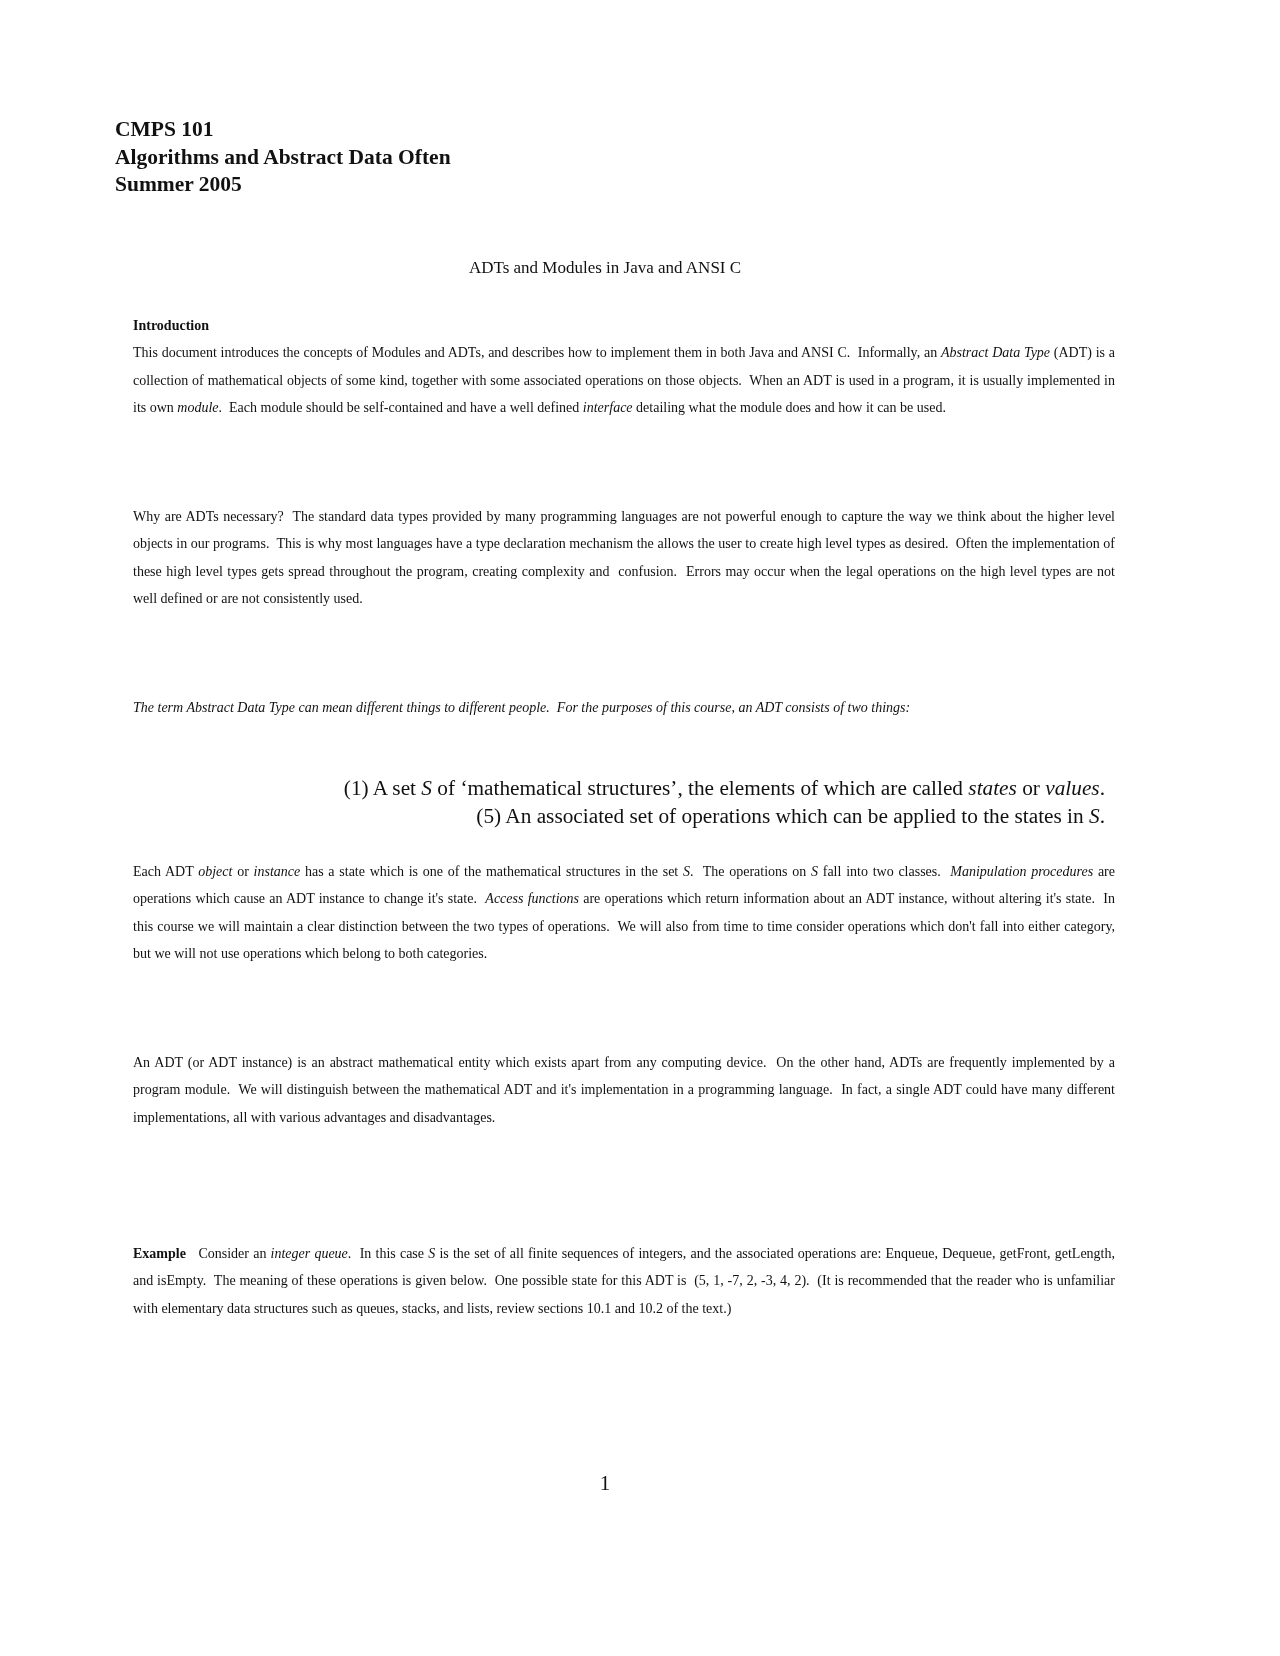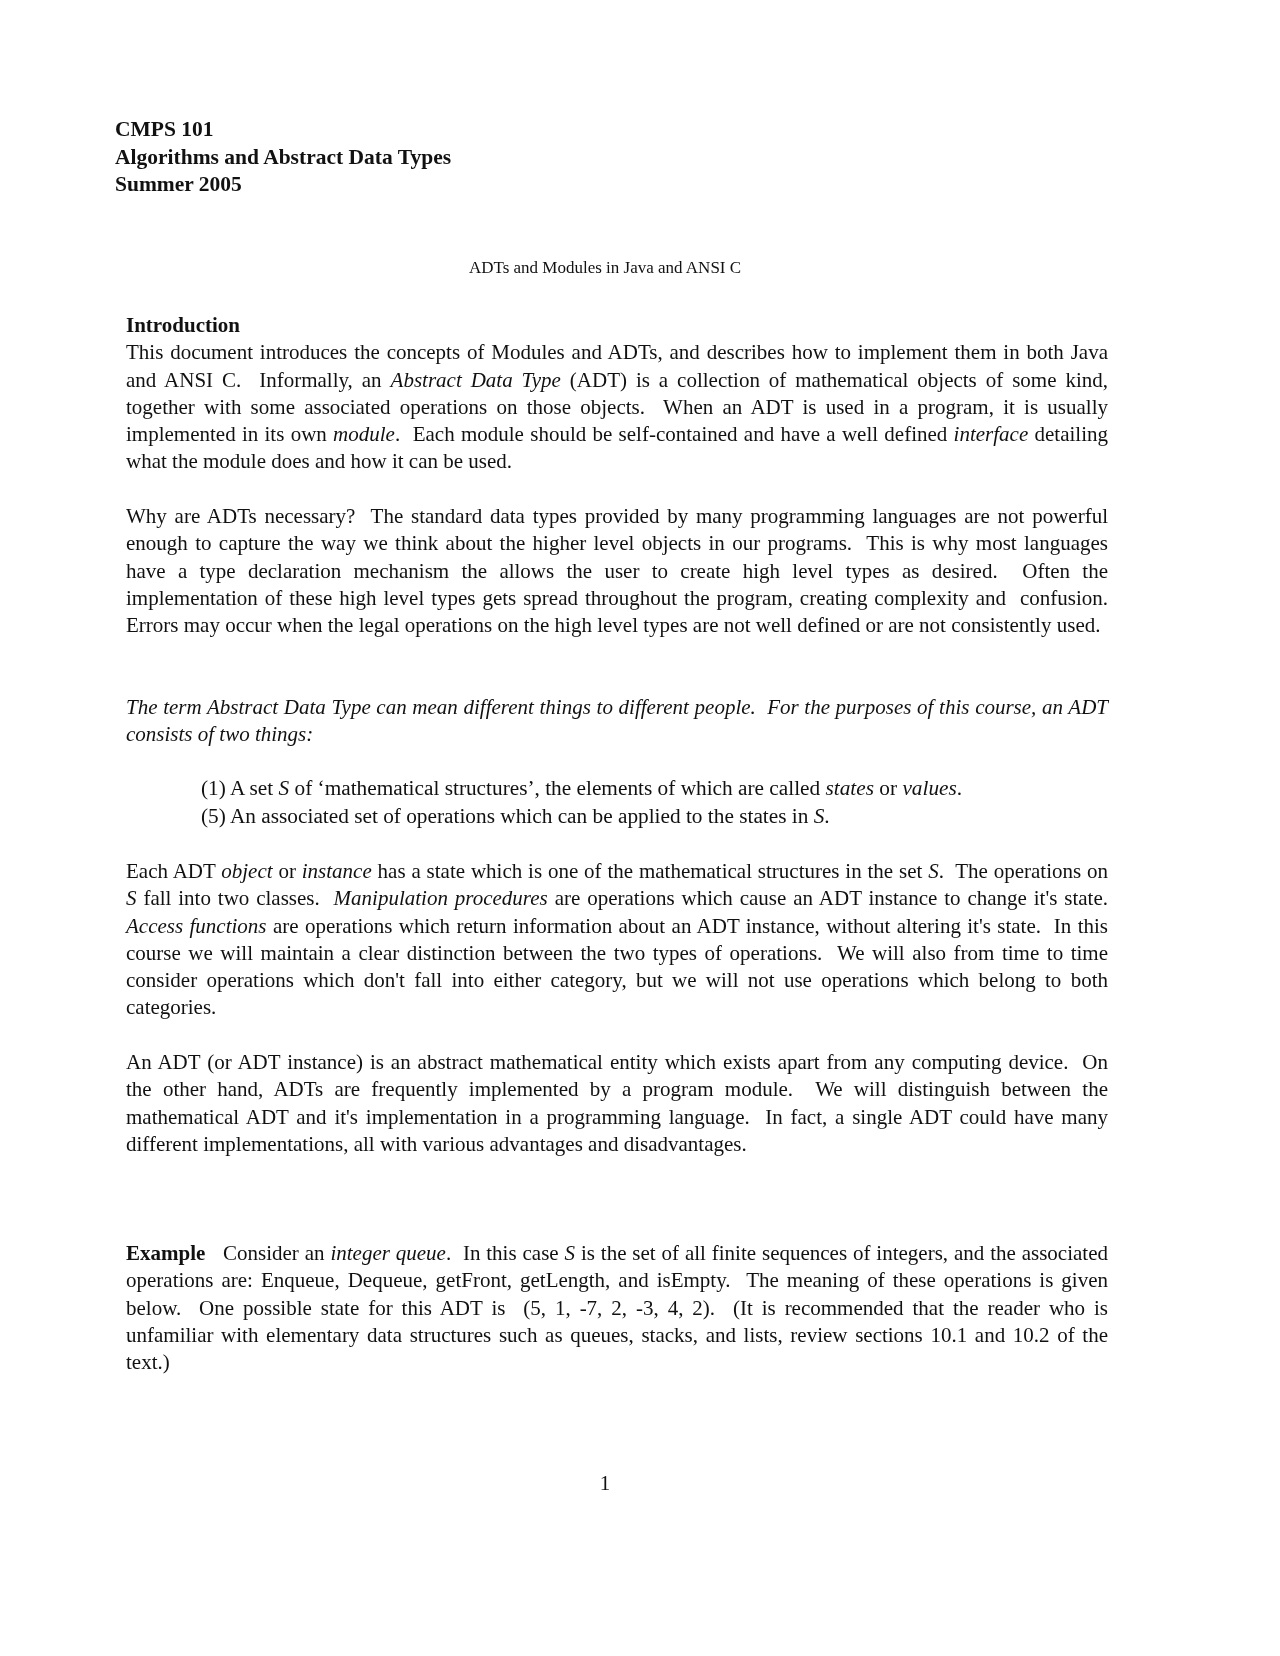--- a/index.html
+++ b/index.html
@@ -1,35 +1,35 @@
 <!DOCTYPE html>
 <html><head>
 <meta charset="utf-8">
 <style>
   html, body { margin: 0; padding: 0; background: #ffffff; }
   body { width: 1280px; height: 1656px; position: relative; overflow: hidden;
          font-family: "Liberation Serif", "DejaVu Serif", serif; color: #111; }
   .page { position: absolute; left: 0; top: 0; width: 1280px; height: 1168px; background:#fff; }
   .header { position: absolute; left: 115px; top: 116px; font-weight: bold; font-size: 21.5px; line-height: 27.5px; }
   .title { position: absolute; left: 0; width: 1210px; top: 252px; text-align: center; font-size: 17px; line-height: 32px; }
-  .block { position: absolute; left: 126px; width: 982px; font-size: 21px; line-height: 27.3px; text-align: justify; }
+  .block { position: absolute; left: 133px; width: 982px; font-size: 14px; line-height: 27.3px; text-align: justify; }
   .heading { font-weight: bold; }
-  .list { position: absolute; left: 201px; width: 912px; font-size: 21.3px; line-height: 27.5px; }
+  .list { position: absolute; left: 193px; width: 912px; font-size: 21.3px; line-height: 27.5px; text-align: right; }
   .pagenum { position: absolute; left: 0; width: 1210px; top: 1471px; text-align: center; font-size: 21px; }
   i { font-style: italic; }
   b { font-weight: bold; }
 </style>
 </head>
 <body>
 
 <div class="page">
 
   <div class="header">
     <div>CMPS 101</div>
-    <div>Algorithms and Abstract Data Types</div>
+    <div>Algorithms and Abstract Data Often</div>
     <div>Summer 2005</div>
   </div>
 
   <div class="title">ADTs and Modules in Java and ANSI C</div>
 
   <div class="block" style="top:312px;">
     <div class="heading">Introduction</div>
     <div><span style="white-space: pre-wrap;">This document introduces the concepts of Modules and ADTs, and describes how to implement them in both Java and ANSI C.  Informally, an </span><i style="white-space: pre-wrap;">Abstract Data Type</i><span style="white-space: pre-wrap;"> (ADT) is a collection of mathematical objects of some kind, together with some associated operations on those objects.  When an ADT is used in a program, it is usually implemented in its own </span><i style="white-space: pre-wrap;">module</i><span style="white-space: pre-wrap;">.  Each module should be self-contained and have a well defined </span><i style="white-space: pre-wrap;">interface</i><span style="white-space: pre-wrap;"> detailing what the module does and how it can be used.</span></div>
   </div>
 

